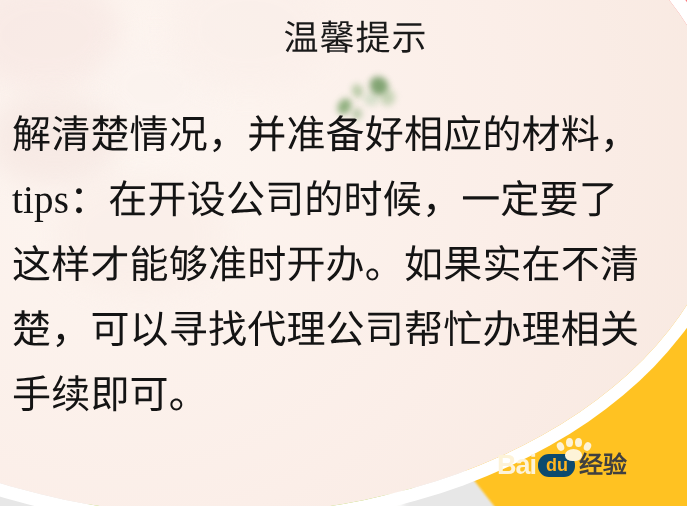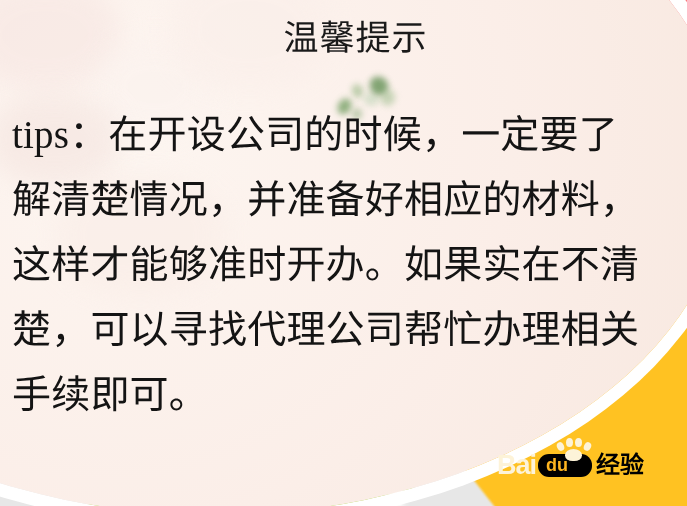--- a/index.html
+++ b/index.html
@@ -168,36 +168,36 @@
     font-family: "Liberation Sans", sans-serif;
     font-size: 27px;
     font-weight: bold;
     color: #fdf3d8;
     letter-spacing: -1px;
     line-height: 1;
   }
 
   .wm-du {
     display: inline-block;
-    background: #000000;
+    background: #0c4a6e;
     color: #ffb520;
     font-family: "Liberation Sans", sans-serif;
     font-size: 18px;
     font-weight: bold;
     border-radius: 11px;
-    padding: 2px 24px 3px 8px;
+    padding: 2px 7px 3px 8px;
     line-height: 1;
     margin: 0 4px 0 2px;
   }
 
   .wm-jingyan {
     font-family: "Liberation Sans", sans-serif;
     font-size: 24px;
     font-weight: bold;
-    color: #000000;
+    color: #404040;
     line-height: 1;
     letter-spacing: 0px;
   }
 
   .wm-url {
     font-family: "Liberation Sans", sans-serif;
     font-size: 15px;
     color: #fdf3d8;
     margin-top: 3px;
     letter-spacing: 0px;
@@ -254,22 +254,22 @@
     <div class="leaf" style="left:352px; top:84px;  width:11px; height:14px; background:#8fb37c; opacity:.6;  transform:rotate(-20deg);"></div>
     <div class="leaf" style="left:363px; top:93px;  width:16px; height:13px; background:#cfdcc4; opacity:.8;  transform:rotate(15deg);"></div>
     <div class="leaf" style="left:370px; top:76px;  width:18px; height:20px; background:#4f8441; opacity:.7;  transform:rotate(-40deg);"></div>
     <div class="leaf" style="left:381px; top:90px;  width:14px; height:16px; background:#9dbd8c; opacity:.55; transform:rotate(25deg);"></div>
     <div class="leaf" style="left:352px; top:108px; width:10px; height:12px; background:#7ba46b; opacity:.5;  transform:rotate(10deg);"></div>
   </div>
 
   <div class="title">温馨提示</div>
 
   <div class="body-text">
+    <span class="ln">解清楚情况，并准备好相应的材料，</span>
     <span class="ln">tips：在开设公司的时候，一定要了</span>
-    <span class="ln">解清楚情况，并准备好相应的材料，</span>
     <span class="ln">这样才能够准时开办。如果实在不清</span>
     <span class="ln">楚，可以寻找代理公司帮忙办理相关</span>
     <span class="ln">手续即可。</span>
   </div>
 
   <div class="watermark">
     <div class="wm-main">
       <span class="wm-bai">Bai</span>
       <span class="wm-du">du</span>
       <span class="wm-jingyan">经验</span>

